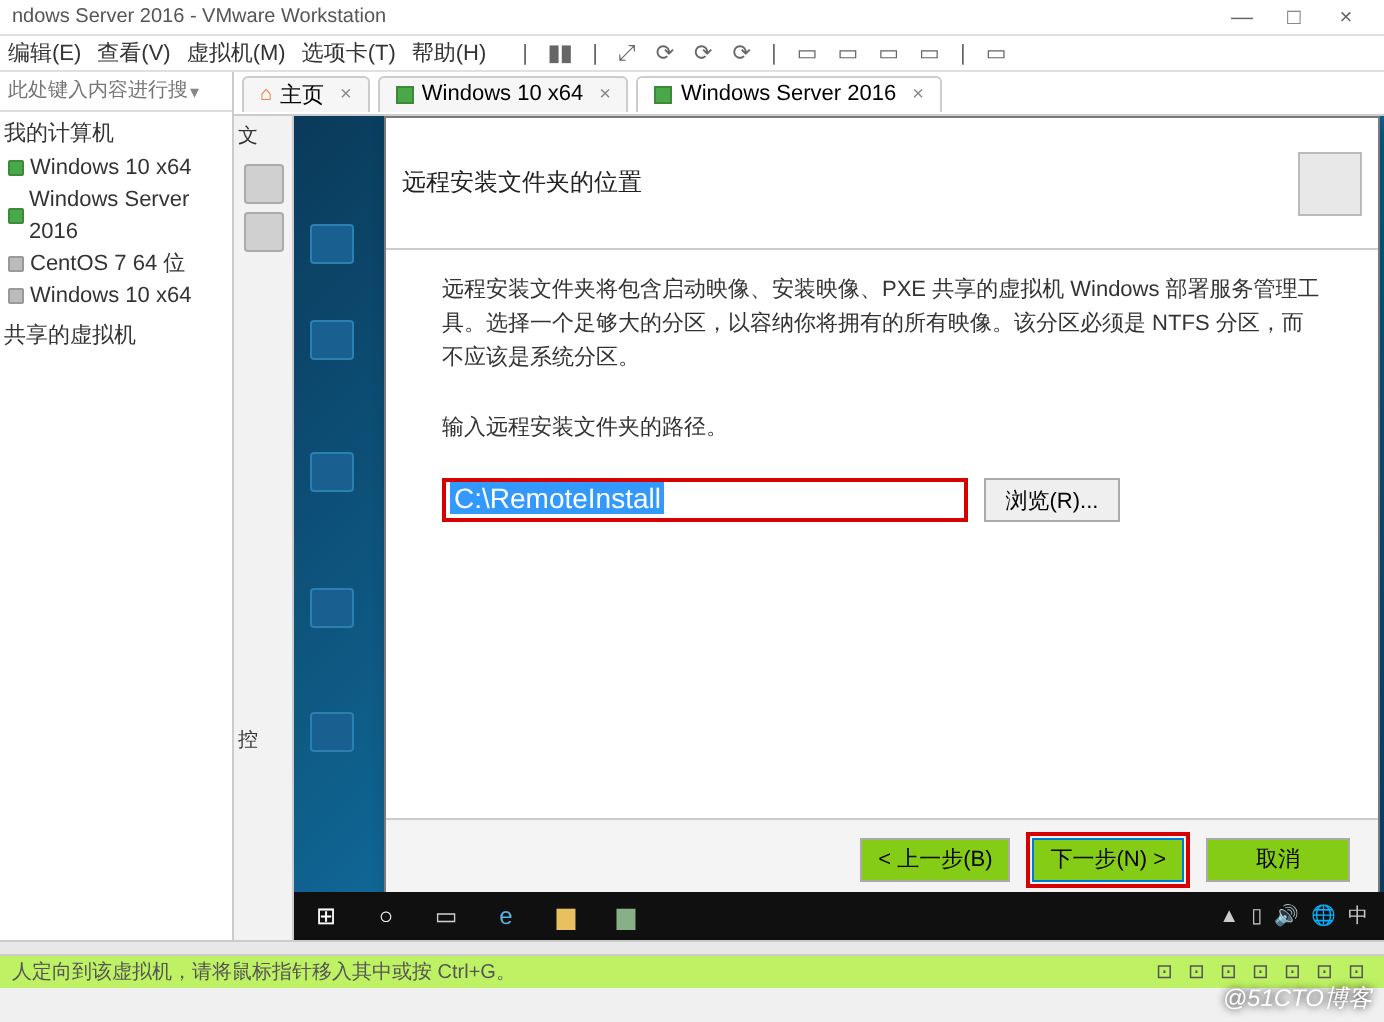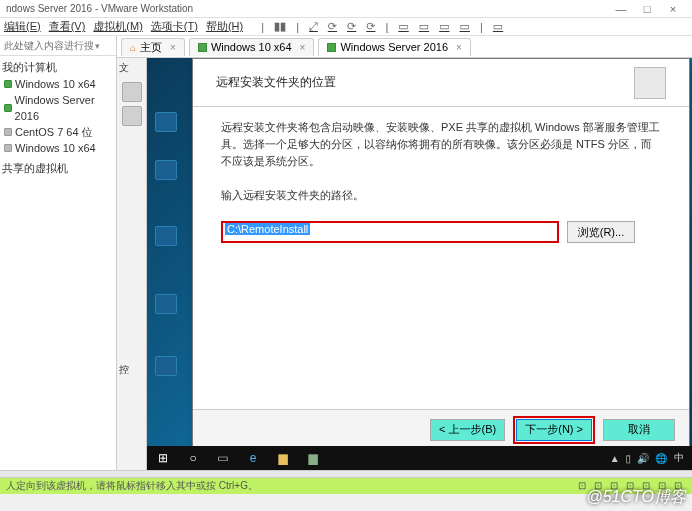--- a/index.html
+++ b/index.html
@@ -4,21 +4,21 @@
 <style>
 * { box-sizing: border-box; margin: 0; padding: 0; font-family: "Microsoft YaHei", Tahoma, sans-serif; }
 body { width: 692px; height: 511px; background: #f0f0f0; font-size: 11px; overflow: hidden; position: relative; }
 
 
 .titlebar { height: 18px; background: #fff; display: flex; align-items: center; padding: 0 6px; font-size: 10px; color: #555; border-bottom: 1px solid #e0e0e0; }
 .titlebar .spacer { flex: 1; }
 .titlebar .winbtn { width: 26px; text-align: center; color: #666; font-size: 11px; }
 
 
-.menubar { height: 18px; background: #fff; display: flex; align-items: center; padding: 0 4px; gap: 8px; font-size: 11px; color: #333; border-bottom: 1px solid #e0e0e0; text-decoration: underline; }
+.menubar { height: 18px; background: #fff; display: flex; align-items: center; padding: 0 4px; gap: 8px; font-size: 11px; color: #333; border-bottom: 1px solid #e0e0e0; }
 .menubar .menuitem { }
 .menubar .iconrow { display: flex; gap: 10px; margin-left: 10px; align-items: center; }
 .menubar .iconrow span { color: #666; font-size: 11px; }
 .menubar .pauseicon { color: #e8a020; font-weight: bold; }
 
 
 .split { display: flex; height: calc(100% - 36px - 24px - 17px); }
 .leftpane { width: 117px; background: #fff; border-right: 1px solid #ccc; }
 .leftpane .searchbox { height: 20px; border-bottom: 1px solid #ddd; padding: 3px 4px; display: flex; align-items: center; }
 .leftpane .searchbox input { border: none; outline: none; width: 90px; font-size: 10px; color: #888; }
@@ -44,54 +44,54 @@
 .vmchrome { position: absolute; left: 0; top: 0; width: 30px; bottom: 0; background: #f2f2f2; border-right: 1px solid #ccc; font-size: 10px; color: #333; }
 .vmchrome .lab { writing-mode: horizontal-tb; padding: 3px 2px; }
 .vmchrome .ic { width: 20px; height: 20px; margin: 4px auto; background: #d0d0d0; border: 1px solid #aaa; border-radius: 2px; }
 
 .desktop { position: absolute; left: 30px; right: 0; top: 0; bottom: 24px; background: linear-gradient(135deg, #0a3a5a 0%, #106a9a 50%, #0a4a7a 100%); }
 .desktopicon { position: absolute; width: 26px; height: 28px; }
 .desktopicon .icx { width: 22px; height: 20px; background: #196090; border: 1px solid #2a80b0; margin: 0 auto; border-radius: 2px; }
 
 
 .wizard { position: absolute; left: 45px; top: 0; width: 498px; height: 392px; background: #fff; border: 1px solid #7a7a7a; box-shadow: 3px 3px 8px rgba(0,0,0,0.3); }
-.wizard .whead { height: 48px; border-bottom: 1px solid #ccc; padding: 6px 23px; display: flex; align-items: center; }
+.wizard .whead { height: 66px; border-bottom: 1px solid #ccc; padding: 6px 8px; display: flex; align-items: center; }
 .wizard .whead .wtitle { flex: 1; font-size: 12px; color: #222; }
 .wizard .whead .wicon { width: 32px; height: 32px; background: #e8e8e8; border: 1px solid #bbb; }
 .wizard .wbody { padding: 12px 28px 12px 28px; font-size: 11px; color: #333; }
 .wizard .wbody .para { margin-bottom: 18px; line-height: 1.55; }
 .wizard .wbody .lbl { margin-bottom: 18px; margin-top: 18px; }
 .wizard .wbody .lblshort { margin-bottom: 3px; margin-top: 4px; }
 .wizard .wbody .pathrow { display: flex; gap: 8px; align-items: center; }
-.wizard .wbody .pathinput { width: 338px; height: 22px; border: 1px solid #7a9ac9; padding: 1px 4px; font-size: 11px; }
+.wizard .wbody .pathinput { width: 263px; height: 22px; border: 1px solid #7a9ac9; padding: 1px 4px; font-size: 14px; }
 .wizard .wbody .pathinput .sel { background: #3399ff; color: #fff; padding: 0 2px; display: inline-block; }
 .wizard .wbody .highlight-input { border: 2px solid #d60000; padding: 0px 2px; }
 .wizard .wbody .browse { width: 68px; height: 22px; border: 1px solid #aaa; background: #efefef; font-size: 11px; }
 .wizard .wfoot { position: absolute; bottom: 0; left: 0; right: 0; height: 40px; border-top: 1px solid #ccc; background: #f4f4f4; display: flex; justify-content: flex-end; align-items: center; gap: 8px; padding: 0 14px; }
-.wizard .wfoot button { height: 22px; min-width: 72px; padding: 0 8px; font-size: 11px; border: 1px solid #aaa; background: #5eead4; }
+.wizard .wfoot button { height: 22px; min-width: 72px; padding: 0 8px; font-size: 11px; border: 1px solid #aaa; background: #84cc16; }
 .wizard .wfoot button.primary { border: 1px solid #0078d7; }
 .wizard .wfoot .highlight-next { border: 2px solid #d60000; padding: 1px; text-decoration: underline; }
 
 
 .taskbar { position: absolute; left: 30px; right: 0; bottom: 0; height: 24px; background: #101010; display: flex; align-items: center; gap: 2px; padding: 0 2px; }
 .taskbar .tb { width: 28px; height: 22px; display: flex; align-items: center; justify-content: center; color: #fff; font-size: 12px; }
 .taskbar .start { color: #fff; }
 .taskbar .cortana { color: #fff; }
 .taskbar .edge { color: #5ab0e0; }
 .taskbar .folder { color: #e8c060; }
 .taskbar .srv { color: #88b088; }
 .taskbar .tray { margin-left: auto; display: flex; align-items: center; gap: 6px; color: #ccc; font-size: 10px; padding-right: 6px; }
 
 
 .statusbar { height: 17px; background: #bef264; border-top: 1px solid #ccc; font-size: 10px; color: #555; display: flex; align-items: center; padding: 0 6px; }
 .statusbar .iconsr { margin-left: auto; display: flex; gap: 4px; }
 .statusbar .iconsr span { width: 12px; height: 12px; display: inline-block; }
 
 
-.watermark { position: absolute; right: 6px; bottom: 3px; font-size: 16px; color: #fff; font-style: italic; text-shadow: 0 0 4px #000; z-index: 99; }
+.watermark { position: absolute; right: 6px; bottom: 3px; font-size: 12px; color: #fff; font-style: italic; text-shadow: 0 0 4px #000; z-index: 99; }
 
 
 .hscroll { height: 7px; background: #e8e8e8; border-top: 1px solid #ccc; }
 
 </style>
 </head>
 <body>
 
 <div class="titlebar">
   <span>ndows Server 2016 - VMware Workstation</span>

